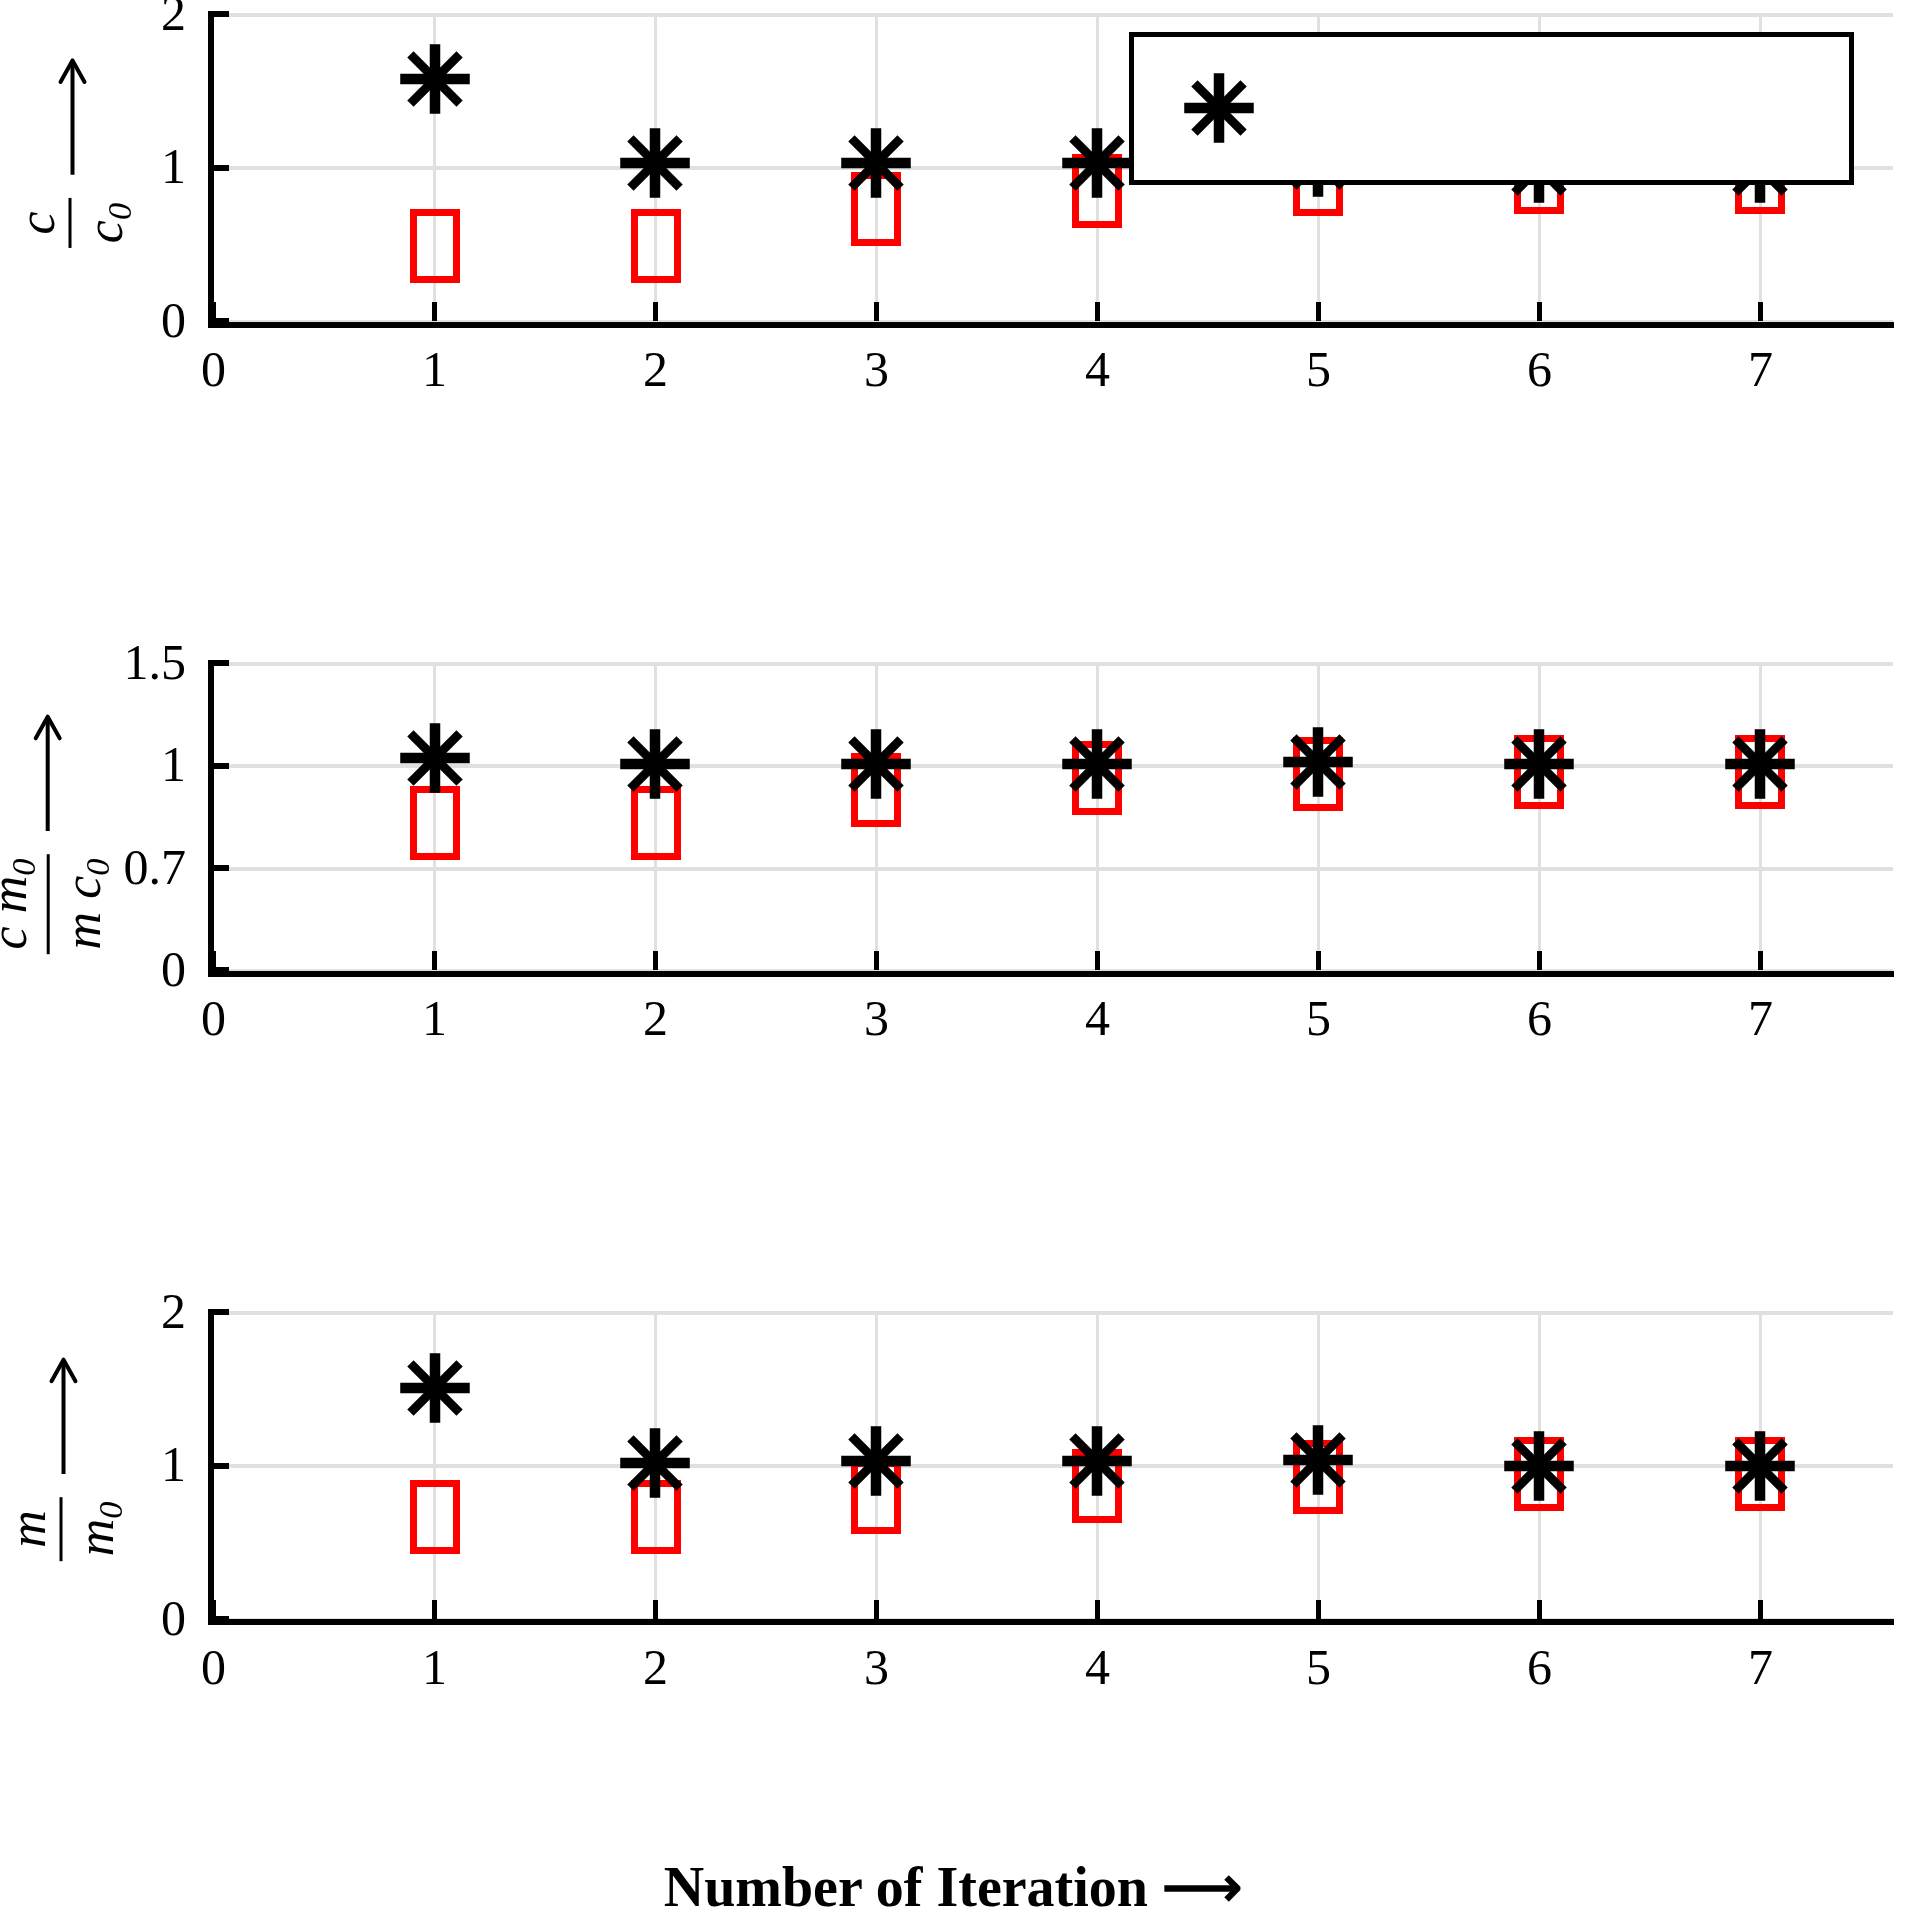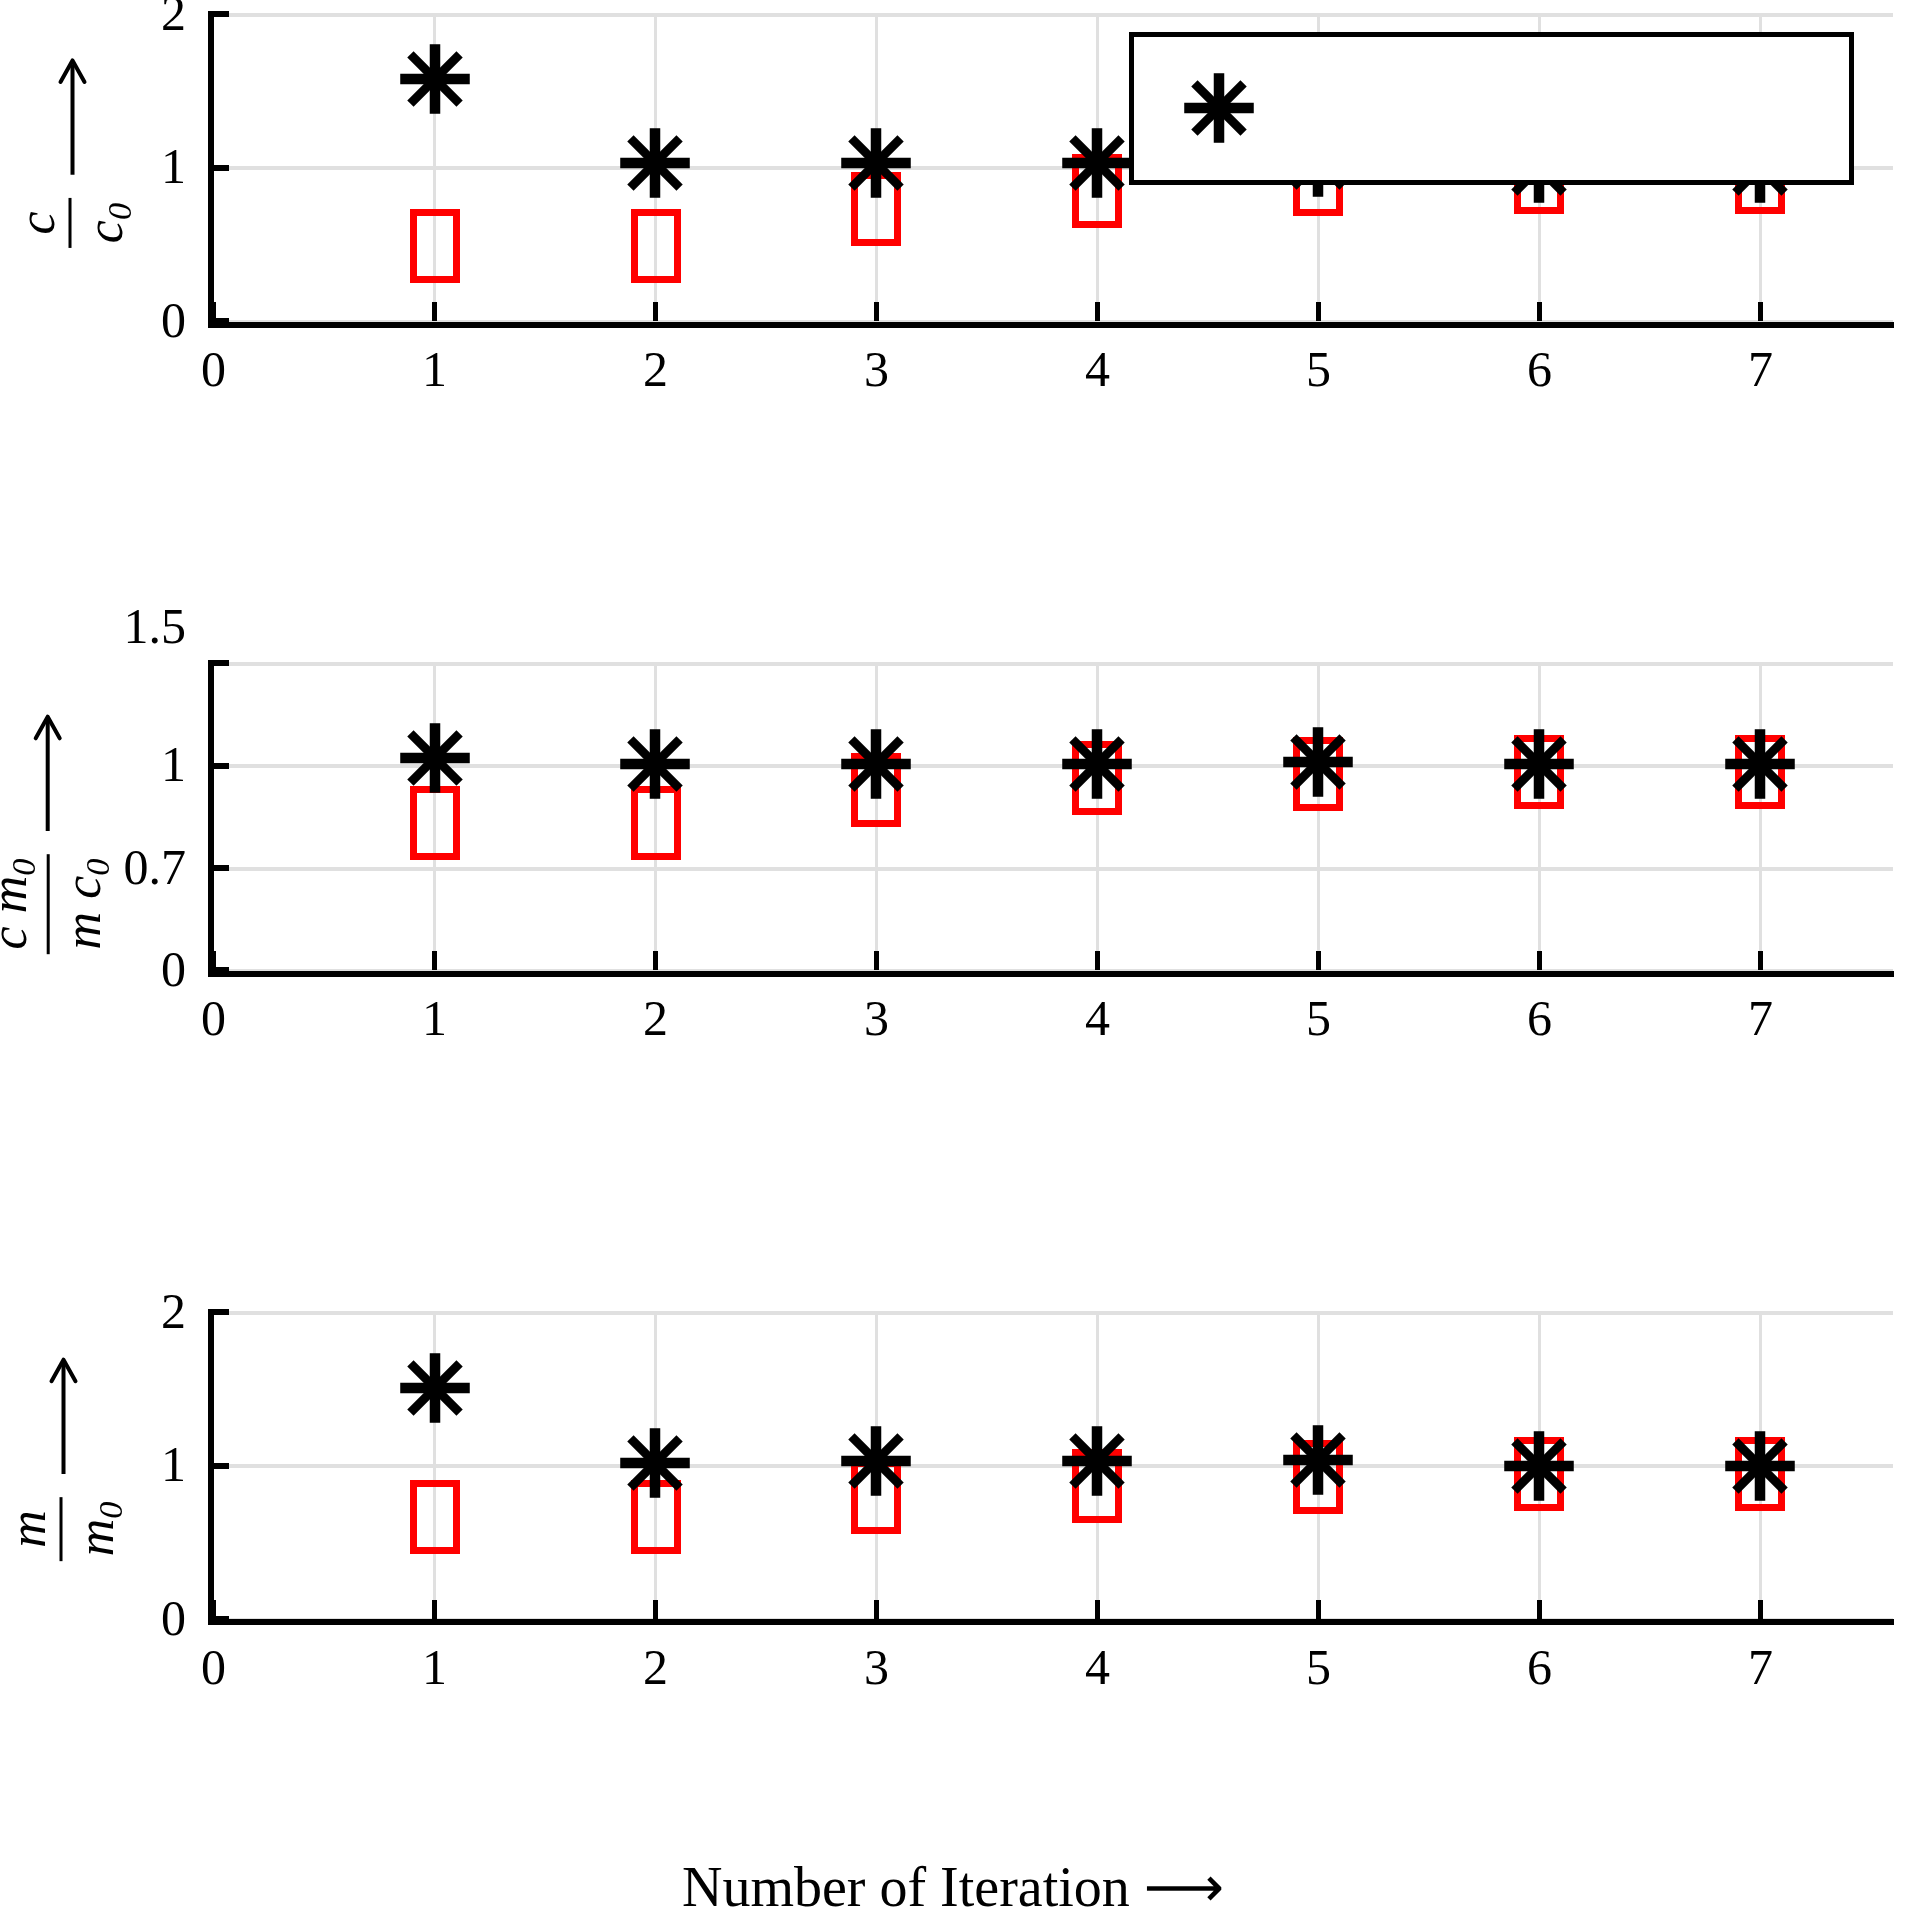--- a/index.html
+++ b/index.html
@@ -153,21 +153,21 @@
         <div class="gridv" style="left: 1759px; top: 663px; height: 307px;"></div>
         <div class="frame-left" style="left: 208px; top: 663px; width: 6.4px; height: 310px;"></div>
         <div class="frame-bottom" style="left: 208px; top: 971px; height: 5.6px; width: 1686px;"></div>
         <div class="tickmark-y" style="left: 208px; top: 967px;"></div>
         <div class="ylabtext" style="left: 0px; width: 186px; top: 944px;">0</div>
         <div class="tickmark-y" style="left: 208px; top: 865px;"></div>
         <div class="ylabtext" style="left: 0px; width: 186px; top: 842px;">0.7</div>
         <div class="tickmark-y" style="left: 208px; top: 763px;"></div>
         <div class="ylabtext" style="left: 0px; width: 186px; top: 739px;">1</div>
         <div class="tickmark-y" style="left: 208px; top: 660px;"></div>
-        <div class="ylabtext" style="left: 0px; width: 186px; top: 601px;">1.5</div>
+        <div class="ylabtext" style="left: 0px; width: 186px; top: 637px;">1.5</div>
         <div class="tickmark-x" style="left: 211px; top: 951px;"></div>
         <div class="xlabtext" style="left: 165px; width: 97px; top: 993px;">0</div>
         <div class="tickmark-x" style="left: 432px; top: 951px;"></div>
         <div class="xlabtext" style="left: 386px; width: 97px; top: 993px;">1</div>
         <div class="tickmark-x" style="left: 653px; top: 951px;"></div>
         <div class="xlabtext" style="left: 607px; width: 97px; top: 993px;">2</div>
         <div class="tickmark-x" style="left: 874px; top: 951px;"></div>
         <div class="xlabtext" style="left: 828px; width: 97px; top: 993px;">3</div>
         <div class="tickmark-x" style="left: 1095px; top: 951px;"></div>
         <div class="xlabtext" style="left: 1049px; width: 97px; top: 993px;">4</div>
@@ -381,21 +381,21 @@
         </span>
         <span class="arrowlong" style="margin-left: 21px;">
           <svg width="121" height="32" viewBox="0 0 150 40">
             <line x1="2" y1="20" x2="140" y2="20" stroke="#000" stroke-width="5"></line>
             <path d="M118 5 L145 20 L118 35" fill="none" stroke="#000" stroke-width="5" stroke-linecap="round" stroke-linejoin="round"></path>
           </svg>
         </span>
       </div>
     </div>
 
-  <div class="xaxis-title" id="xtitle" style="top:1854px;">Number of Iteration ⟶</div>
+  <div class="xaxis-title" id="xtitle" style="top:1854px;font-weight:bold;">Number of Iteration ⟶</div>
 
   <div class="legend" id="legend" style="left: 1129px; top: 32px; width: 725px; height: 153px; padding: 8px 16px; display: flex; flex-direction: column; justify-content: space-around;">
       <div class="legend-row" style="height: 63px;">
         <span class="legend-sym" style="width: 137px; height: 63px; position: relative;">
           <div class="marker-ast" style="left: 69px; top: 31px; position: absolute;">
             <svg width="76" height="76" style="position: absolute; left: -38px; top: -38px;" viewBox="0 0 94 94">
               <line x1="4" y1="47" x2="90" y2="47" stroke="#000" stroke-width="13"></line>
               <line x1="16.594408408978456" y1="16.59440840897846" x2="77.40559159102155" y2="77.40559159102153" stroke="#000" stroke-width="11"></line>
               <line x1="47" y1="4" x2="47" y2="90" stroke="#000" stroke-width="13"></line>
               <line x1="77.40559159102153" y1="16.594408408978456" x2="16.59440840897846" y2="77.40559159102155" stroke="#000" stroke-width="11"></line>

